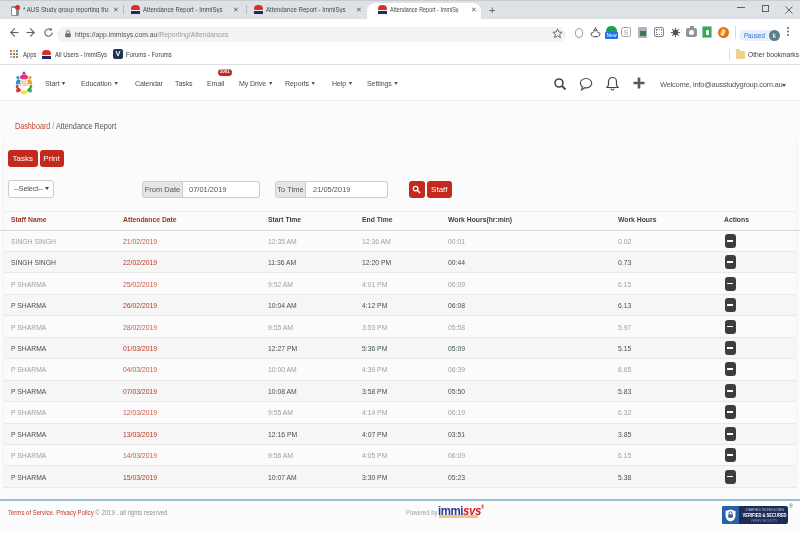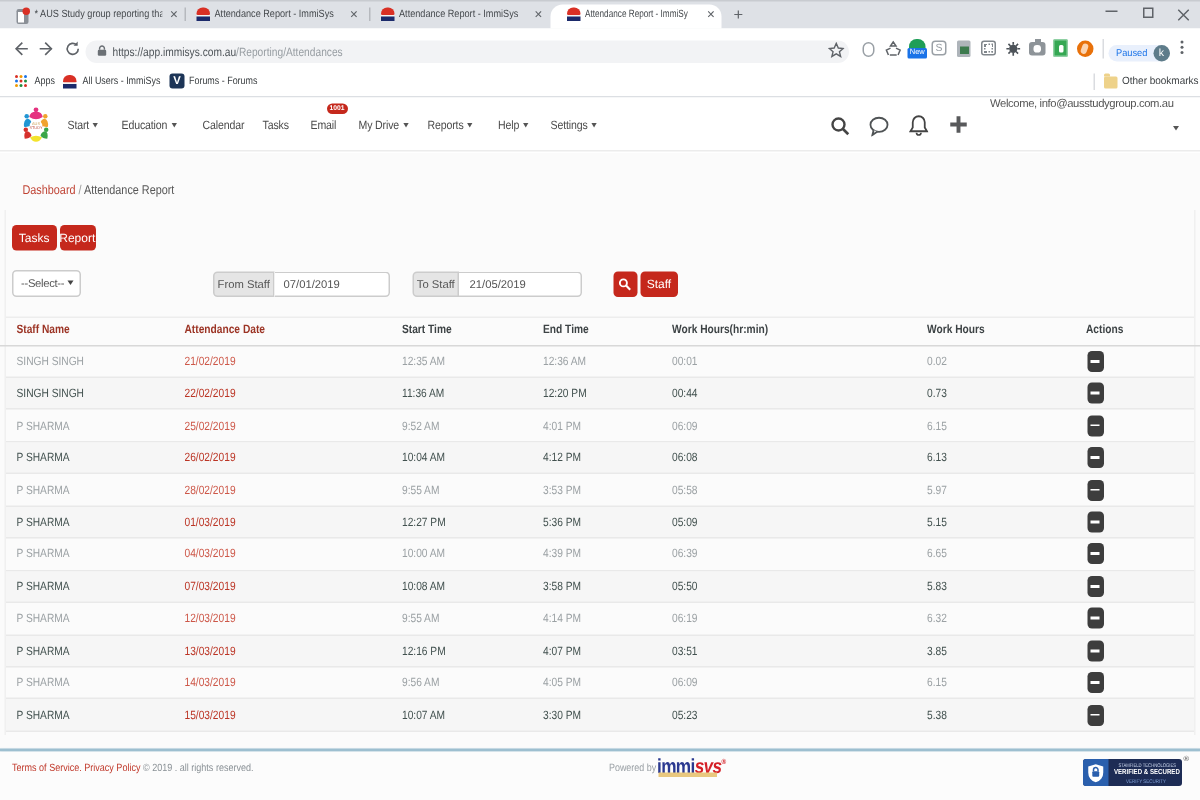--- a/index.html
+++ b/index.html
@@ -206,33 +206,33 @@
     <ellipse cx="7" cy="6.2" rx="5.7" ry="4.7" stroke="#4f5355" stroke-width="1.2" fill="none"></ellipse>
     <path d="M3.4 9.8 L2.6 13 L6 10.6" stroke="#4f5355" stroke-width="1.2" fill="#fff"></path>
   </svg>
 <svg class="abs" style="left:606px;top:76px;" width="13" height="15" viewBox="0 0 13 15">
     <path d="M6.5 1.5 A4 4 0 0 1 10.5 5.5 V9 L12 11.5 H1 L2.5 9 V5.5 A4 4 0 0 1 6.5 1.5 Z" stroke="#444" stroke-width="1.2" fill="none"></path>
     <path d="M5 12.5 A1.5 1.5 0 0 0 8 12.5" stroke="#444" stroke-width="1.1" fill="none"></path>
   </svg>
 <svg class="abs" style="left:633px;top:77px;" width="12" height="12" viewBox="0 0 12 12">
     <path d="M6 0.5 V11.5 M0.5 6 H11.5" stroke="#58595b" stroke-width="2.6"></path>
   </svg>
-<div class="abs" style="left:660px;top:64px;font-size:7.5px;letter-spacing:-0.25px;color:#555;">Welcome, info@ausstudygroup.com.au</div>
+<div class="abs" style="left:660px;top:80px;font-size:7.5px;letter-spacing:-0.25px;color:#555;">Welcome, info@ausstudygroup.com.au</div>
 <div class="abs" style="left:782px;top:84px;width:0;height:0;border-left:2.5px solid transparent;border-right:2.5px solid transparent;border-top:3px solid #555;"></div>
 
 <div id="page"></div>
 <div class="abs" style="left:15px;top:121px;font-size:8.5px;color:#bf4233;white-space:nowrap;transform:scaleX(0.85);transform-origin:0 0;">Dashboard <span style="color:#999;">/</span> <span style="color:#555;">Attendance Report</span></div>
 
 <div class="redbtn" style="left:8px;top:149.5px;width:29.5px;height:17.5px;line-height:17.5px;">Tasks</div>
-<div class="redbtn" style="left:39.5px;top:149.5px;width:24px;height:17.5px;line-height:17.5px;">Report</div>
+<div class="redbtn" style="left:39.5px;top:149.5px;width:24px;height:17.5px;line-height:17.5px;">Print</div>
 
 <div class="abs" style="left:8px;top:180px;width:46px;height:18px;background:#fff;border:1px solid #ccc;border-radius:3px;font-size:7.5px;color:#555;line-height:16px;padding-left:5px;"><span style="letter-spacing:-0.2px;">--Select--</span><span style="position:absolute;right:4px;top:6px;width:0;height:0;border-left:2.5px solid transparent;border-right:2.5px solid transparent;border-top:3px solid #444;"></span></div>
-<div class="abs" style="left:142px;top:181px;width:41px;height:17px;background:#e5e5e5;border:1px solid #ccc;border-radius:3px 0 0 3px;font-size:7.5px;color:#555;line-height:15px;text-align:center;">From Staff</div>
+<div class="abs" style="left:142px;top:181px;width:41px;height:17px;background:#e5e5e5;border:1px solid #ccc;border-radius:3px 0 0 3px;font-size:7.5px;color:#555;line-height:15px;text-align:center;">From Date</div>
 <div class="abs" style="left:183px;top:181px;width:77px;height:17px;background:#fff;border:1px solid #ccc;border-left:none;border-radius:0 3px 3px 0;font-size:7.5px;color:#555;line-height:15px;padding-left:6px;">07/01/2019</div>
-<div class="abs" style="left:275px;top:181px;width:31px;height:17px;background:#e5e5e5;border:1px solid #ccc;border-radius:3px 0 0 3px;font-size:7.5px;color:#555;line-height:15px;text-align:center;">To Staff</div>
+<div class="abs" style="left:275px;top:181px;width:31px;height:17px;background:#e5e5e5;border:1px solid #ccc;border-radius:3px 0 0 3px;font-size:7.5px;color:#555;line-height:15px;text-align:center;">To Time</div>
 <div class="abs" style="left:306px;top:181px;width:82px;height:17px;background:#fff;border:1px solid #ccc;border-left:none;border-radius:0 3px 3px 0;font-size:7.5px;color:#555;line-height:15px;padding-left:7px;">21/05/2019</div>
 <div class="redbtn" style="left:409px;top:181px;width:15.5px;height:17px;"><svg width="9" height="9" viewBox="0 0 10 10" style="margin-top:4px;">
       <circle cx="4" cy="4" r="2.6" stroke="#fff" stroke-width="1.4" fill="none"></circle>
       <path d="M6 6 L9 9" stroke="#fff" stroke-width="1.6"></path>
     </svg></div>
 <div class="redbtn" style="left:426.5px;top:181px;width:25.5px;height:17px;line-height:17px;">Staff</div>
 
 <div class="abs" style="left:4px;top:210.5px;width:792px;height:1px;background:#ededed;"></div>
 <div class="abs" style="left:3px;top:140px;width:1px;height:350px;background:#f0f0f0;"></div>
 <div class="abs" style="left:796px;top:140px;width:1px;height:350px;background:#f0f0f0;"></div>

